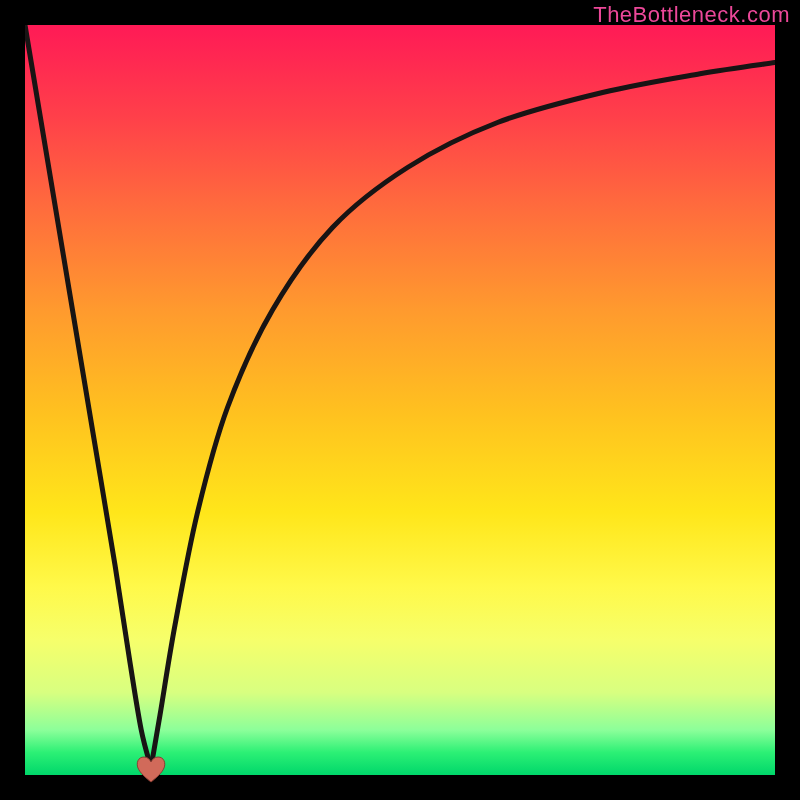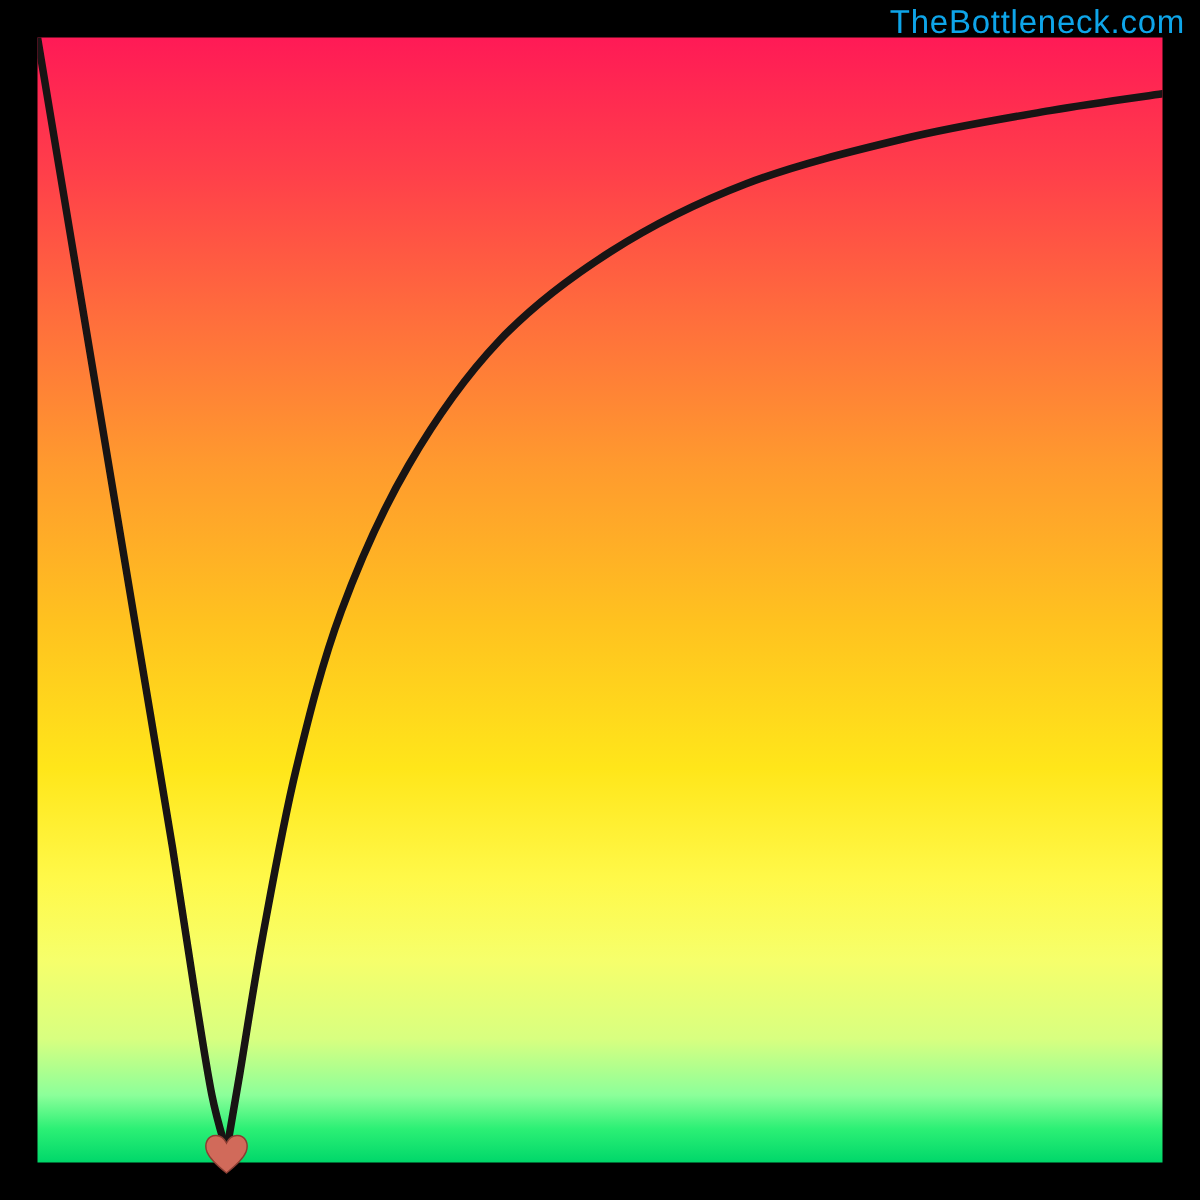--- a/index.html
+++ b/index.html
@@ -10,21 +10,21 @@
     height: 800px;
     background: #000;
   }
   .watermark {
     position: absolute;
     top: 2px;
     right: 10px;
     font-family: Arial, Helvetica, sans-serif;
     font-size: 22px;
     font-weight: 500;
-    color: #0ea5e9;
+    color: #ec4899;
     letter-spacing: 0.5px;
   }
   .plot {
     position: absolute;
     left: 25px;
     top: 25px;
     width: 750px;
     height: 750px;
     background: linear-gradient(
       to bottom,

